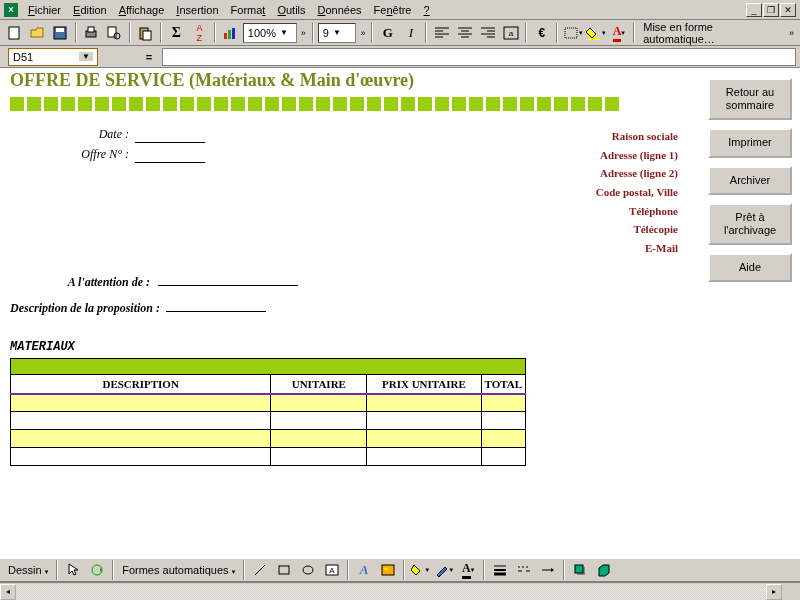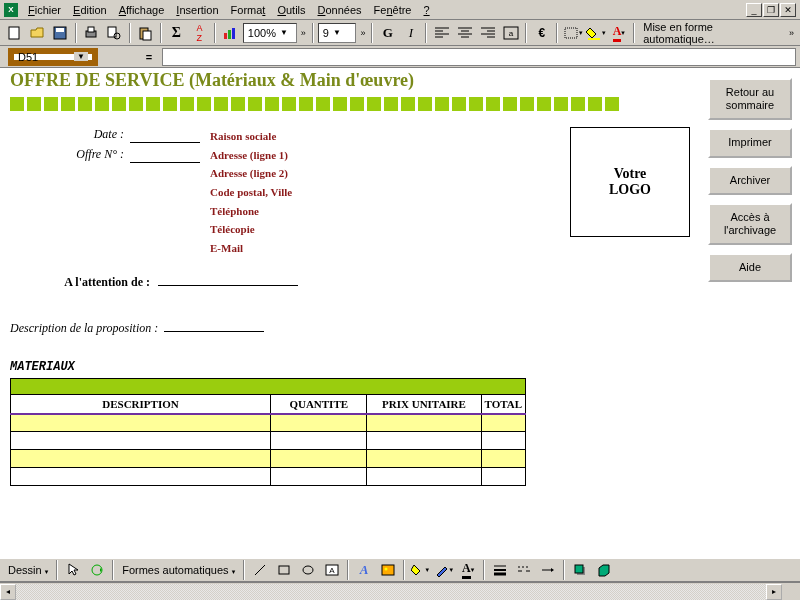--- a/index.html
+++ b/index.html
@@ -13,45 +13,45 @@
 
 .toolbar { background: #d4d0c8; height: 26px; display: flex; align-items: center; padding: 2px 4px; gap: 2px; border-bottom: 1px solid #808080; }
 .tb-btn { width: 22px; height: 22px; display: flex; align-items: center; justify-content: center; cursor: default; }
 .tb-sep { width: 2px; height: 20px; border-left: 1px solid #808080; border-right: 1px solid #fff; margin: 0 2px; }
 .tb-combo { height: 20px; background: white; border: 1px solid #808080; border-top-color: #404040; border-left-color: #404040; display: flex; align-items: center; padding: 0 4px; font-size: 11px; }
 .tb-combo .arrow { margin-left: 4px; font-size: 8px; }
 .tb-text { padding: 0 4px; cursor: default; }
 .tb-expand { font-size: 9px; padding: 0 2px; }
 
 .cellref-bar { background: #d4d0c8; height: 22px; display: flex; align-items: center; border-bottom: 1px solid #808080; }
-.cellref { width: 90px; height: 18px; background: white; border: 6px solid #a16207; margin-left: 8px; padding: 0 4px; display: flex; align-items: center; }
+.cellref { width: 90px; height: 18px; background: white; border: 1px solid #a16207; margin-left: 8px; padding: 0 4px; display: flex; align-items: center; }
 .cellref .arrow { margin-left: auto; font-size: 8px; background: #d4d0c8; padding: 0 3px; }
 .fx-btn { width: 22px; height: 18px; display: flex; align-items: center; justify-content: center; margin-left: 40px; border: 1px solid #d4d0c8; }
 .formula-input { flex: 1; height: 18px; background: white; border: 1px solid #808080; margin: 0 4px 0 2px; }
 
 .workspace { display: flex; height: 490px; }
 .sheet { flex: 1; background: white; padding: 2px 10px 0 10px; overflow: hidden; position: relative; }
 .side-panel { width: 100px; background: white; padding: 10px 8px; display: flex; flex-direction: column; gap: 8px; }
 .side-btn { background: #d4d0c8; border: 2px outset #fff; padding: 6px 4px; text-align: center; font-size: 11px; cursor: default; line-height: 1.2; }
 
 .doc-title { font-family: "Comic Sans MS", cursive; font-weight: bold; font-size: 18px; color: #7a8a1a; margin-bottom: 6px; }
 .green-bar { height: 14px; display: flex; gap: 3px; margin-bottom: 16px; }
 .green-bar span { width: 14px; height: 14px; background: #9acd0e; }
 
 .info-grid { display: flex; margin-bottom: 14px; }
 .info-left { width: 200px; font-family: "Comic Sans MS", cursive; font-style: italic; font-size: 12px; }
-.info-left .row { display: flex; margin-bottom: 4px; }
+.info-left .row { display: flex; margin-bottom: 4px; justify-content: center; }
 .info-left .lbl { width: 120px; text-align: right; padding-right: 6px; }
 .info-left .val { width: 70px; border-bottom: 1px solid #000; height: 16px; }
-.info-mid { flex: 1; font-family: "Comic Sans MS", cursive; font-weight: bold; font-size: 11px; color: #8b1a1a; padding-right: 12px; line-height: 1.7; }
+.info-mid { flex: 1; font-family: "Comic Sans MS", cursive; font-weight: bold; font-size: 11px; color: #8b1a1a; text-align: right; padding-right: 12px; line-height: 1.7; }
 .info-right { width: 120px; border: 1px solid #000; height: 110px; display: flex; flex-direction: column; align-items: center; justify-content: center; font-family: "Comic Sans MS", cursive; font-weight: bold; font-size: 14px; }
 
-.attention { font-family: "Comic Sans MS", cursive; font-size: 12px; font-weight: bold; margin-bottom: 28px; }
+.attention { font-family: "Comic Sans MS", cursive; font-style: italic; font-size: 12px; font-weight: bold; margin-bottom: 8px; }
 .attention .val { display: inline-block; width: 140px; border-bottom: 1px solid #000; margin-left: 8px; height: 14px; }
-.desc-prop { font-family: "Comic Sans MS", cursive; font-style: italic; font-size: 12px; font-weight: normal; margin-bottom: 24px; }
+.desc-prop { font-family: "Comic Sans MS", cursive; font-style: italic; font-size: 12px; font-weight: bold; margin-bottom: 24px; }
 .desc-prop .val { display: inline-block; width: 100px; border-bottom: 1px solid #000; margin-left: 6px; height: 14px; }
 
 .section-title { font-family: Liberation Mono, monospace; font-weight: bold; font-style: italic; font-size: 12px; margin-bottom: 4px; }
 table.mat { width: 516px; border-collapse: collapse; font-family: "Comic Sans MS", cursive; font-size: 11px; }
 table.mat tr.greenrow td { background: #9acd0e; height: 16px; border: 1px solid #000; }
 table.mat tr.hdr td { background: #fff; font-weight: bold; text-align: center; border: 1px solid #000; border-bottom: 2px solid #7030a0; padding: 3px; }
 table.mat tr.data td { height: 18px; border: 1px solid #000; }
 table.mat tr.data.yellow td { background: #ffff99; }
 
 .scroll-bottom { position: absolute; bottom: 0; left: 0; right: 0; height: 18px; background: #d4d0c8; display: flex; align-items: center; border-top: 1px solid #808080; }
@@ -280,38 +280,34 @@
       </div>
       <div class="info-mid">
         <div>Raison sociale</div>
         <div>Adresse (ligne 1)</div>
         <div>Adresse (ligne 2)</div>
         <div>Code postal, Ville</div>
         <div>Téléphone</div>
         <div>Télécopie</div>
         <div>E-Mail</div>
       </div>
-      <div class="info-right">
-        <div>Votre</div>
-        <div>LOGO</div>
-      </div>
     </div>
 
     <div class="attention"><span style="display:inline-block;width:140px;text-align:right">A l'attention de  :</span><span class="val"></span></div>
     <div class="desc-prop"><span>Description de la proposition  :</span><span class="val"></span></div>
 
     <div class="section-title">MATERIAUX</div>
     <table class="mat">
       <tbody>
           <tr class="greenrow">
             <td colspan="4"></td>
           </tr>
       <tr class="hdr">
         <td style="width:280px">DESCRIPTION</td>
-        <td style="width:100px">QUANTITE</td>
+        <td style="width:100px">UNITAIRE</td>
         <td style="width:120px">PRIX UNITAIRE</td>
         <td>TOTAL</td>
       </tr>
       <tr class="data yellow">
             <td></td>
             <td></td>
             <td></td>
             <td></td>
           </tr>
       <tr class="data">
@@ -333,21 +329,21 @@
             <td></td>
           </tr>
     </tbody>
       </table>
   </div>
 
   <div class="side-panel">
     <div class="side-btn">Retour au sommaire</div>
     <div class="side-btn">Imprimer</div>
     <div class="side-btn">Archiver</div>
-    <div class="side-btn">Accès à l'archivage</div>
+    <div class="side-btn">Prêt à l'archivage</div>
     <div class="side-btn">Aide</div>
   </div>
 </div>
 
 <div class="scroll-bottom">
   <div class="sb-btn">◂</div>
   <div class="track"></div>
   <div class="sb-btn">▸</div>
   <div style="width:18px"></div>
 </div>

